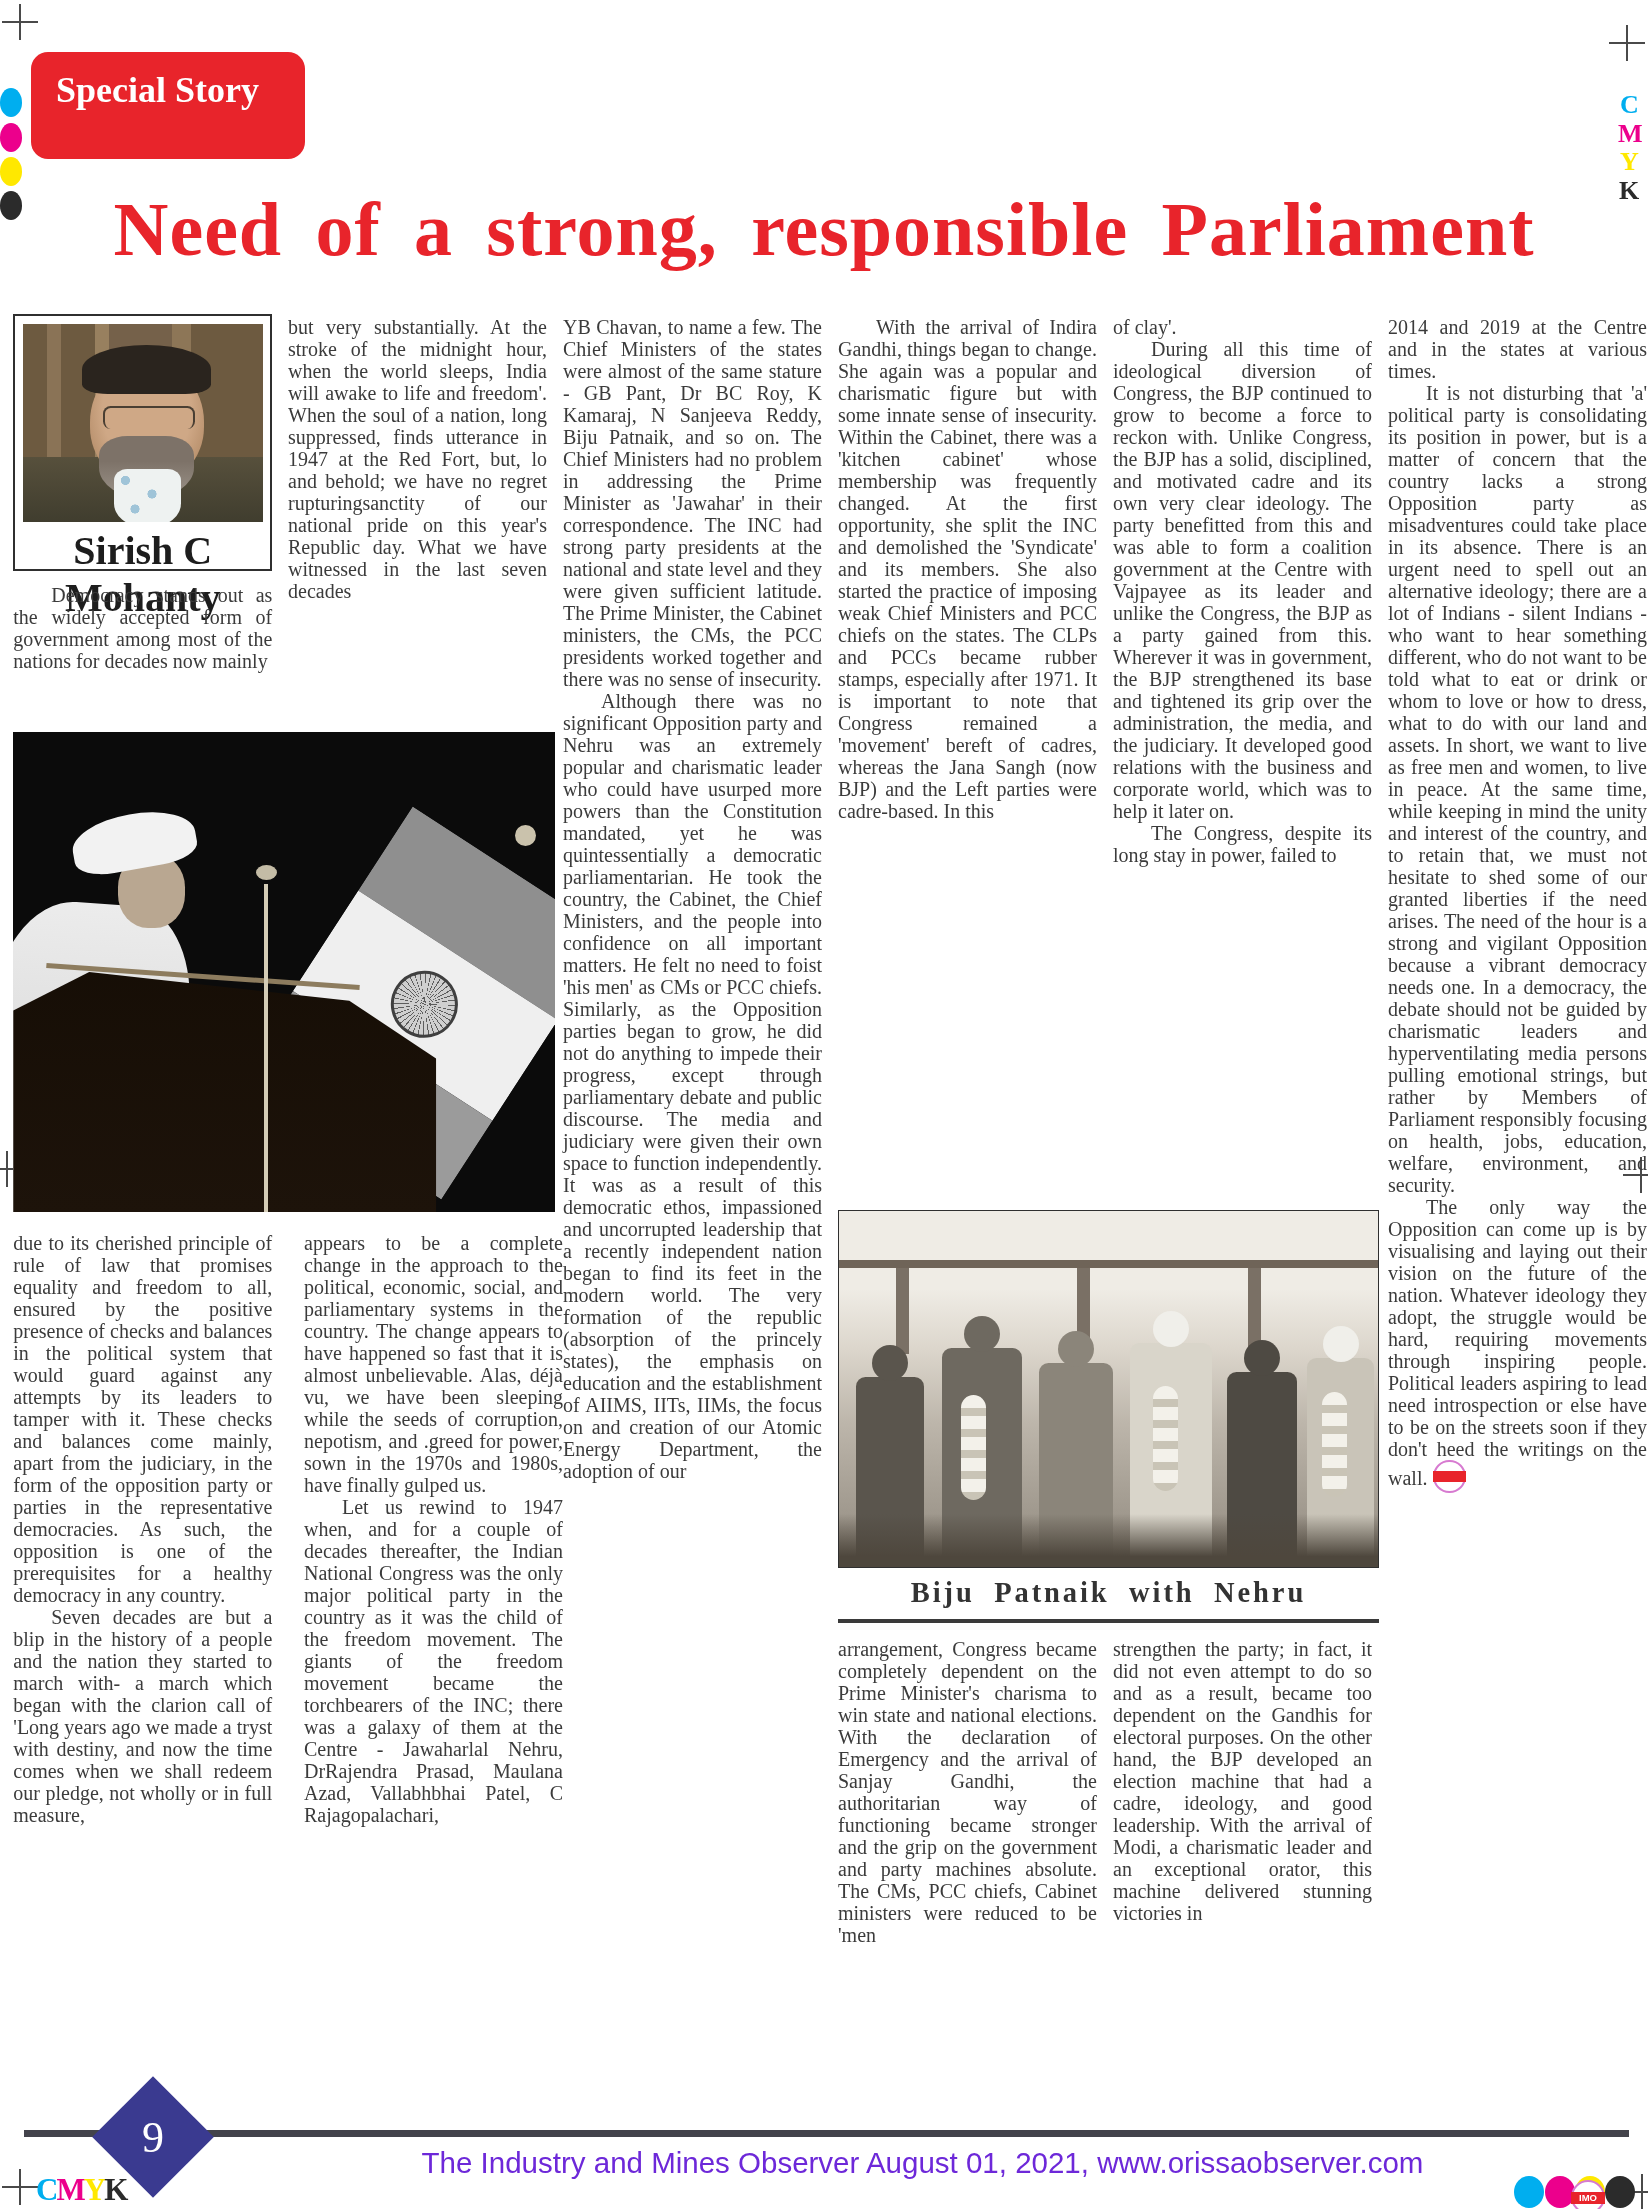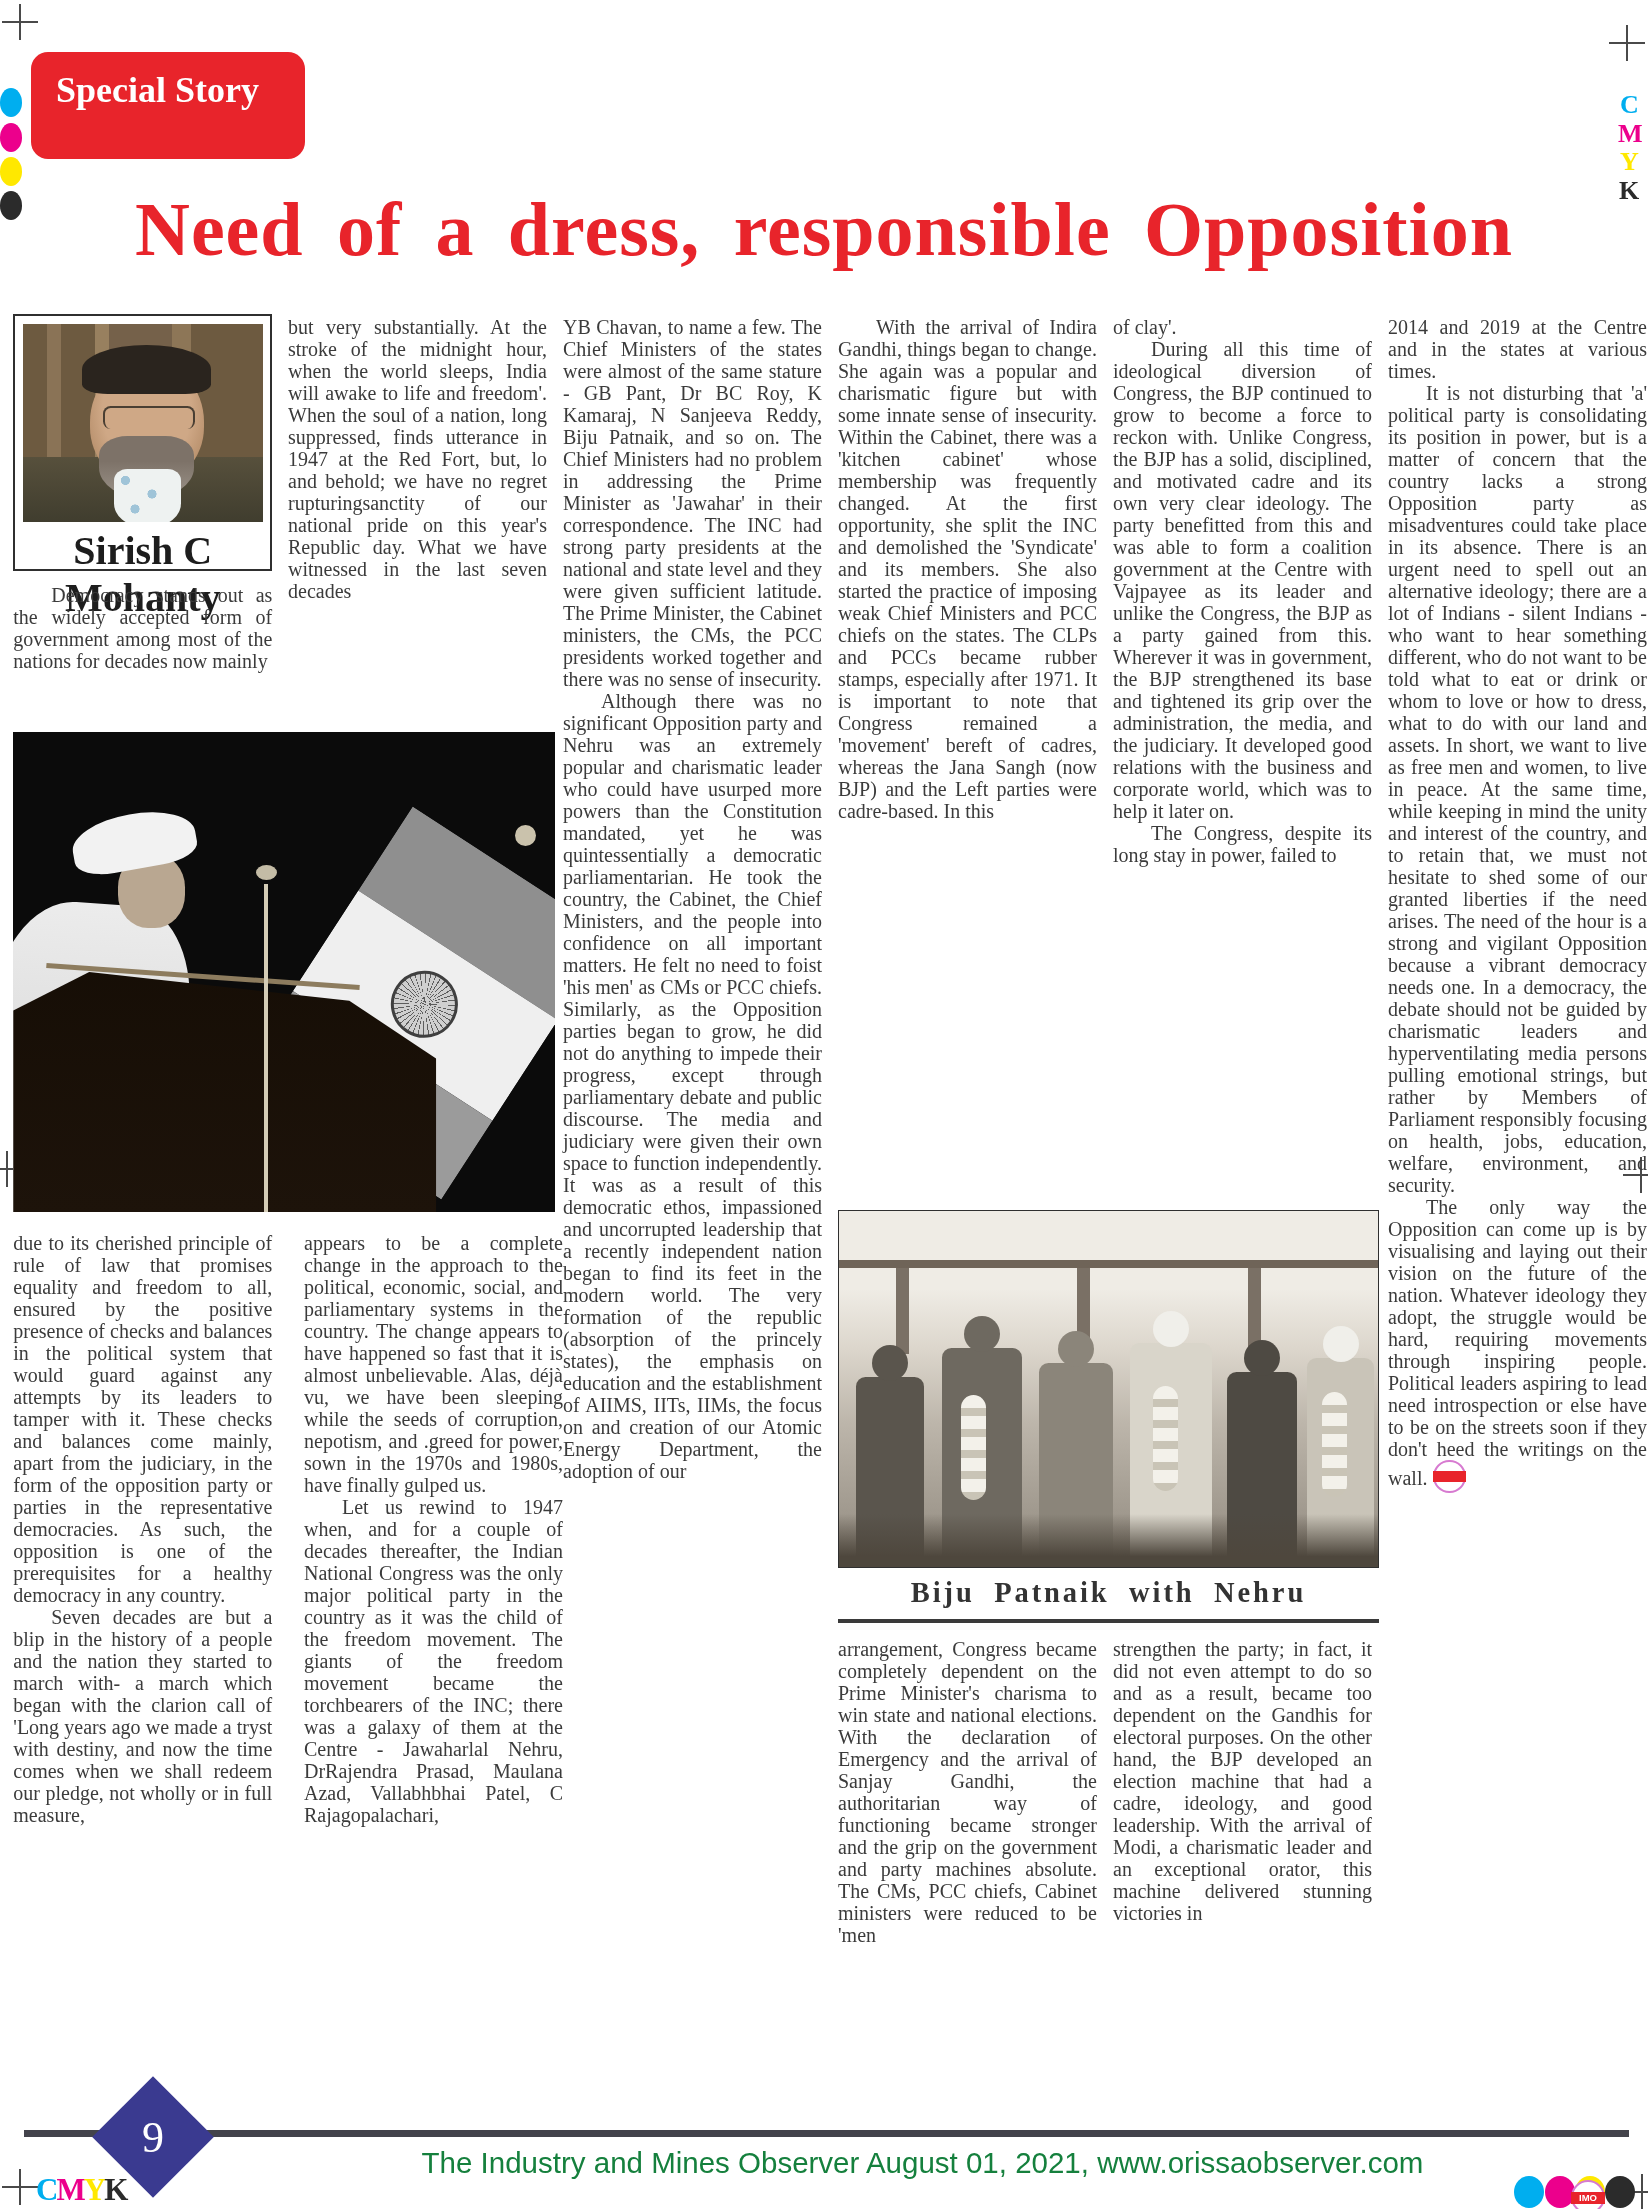--- a/index.html
+++ b/index.html
@@ -88,21 +88,21 @@
   .endbadge i{position:absolute;left:-1.9px;right:-1.9px;top:8.6px;height:11.4px;background:#e8242b;
       font-style:normal;color:#ffffff;font-family:"Liberation Sans",sans-serif;font-weight:bold;
       font-size:8.6px;line-height:11.4px;text-align:center;letter-spacing:1px;}
   
   .footer-line{position:absolute;left:24px;top:2130px;width:1605px;height:6.7px;background:#43434b;}
   .page-diamond{position:absolute;left:110px;top:2094px;width:86px;height:86px;background:#3a3a90;
       transform:rotate(45deg);}
   .page-diamond span{position:absolute;left:0;top:0;width:86px;height:86px;transform:rotate(-45deg);
       display:flex;align-items:center;justify-content:center;color:#ffffff;font-size:44px;}
   .footer-text{position:absolute;left:228px;top:2146px;width:1389px;text-align:center;
-      font-family:"Liberation Sans",sans-serif;font-size:29.5px;color:#15803d;}
+      font-family:"Liberation Sans",sans-serif;font-size:29.5px;color:#6d28d9;}
   .br-dot{position:absolute;width:29.5px;height:32px;border-radius:50%;top:2176px;}
   .imo-logo{position:absolute;left:1571px;top:2180px;width:34px;height:34px;border-radius:50%;
       border:2.9px solid #d77ad0;background:#fff;box-sizing:border-box;}
   .imo-logo i{position:absolute;left:-1.9px;right:-1.9px;top:9.5px;height:12.4px;background:#e8242b;
       font-style:normal;color:#fff;font-family:"Liberation Sans",sans-serif;font-weight:bold;
       font-size:9.5px;line-height:12.4px;text-align:center;}
 </style>
 </head>
 <body>
 
@@ -121,21 +121,21 @@
 <div class="cmyk-letter" style="left:1620px;top:91px;color:#00aeef;">C</div>
 <div class="cmyk-letter" style="left:1618px;top:120px;color:#ec008c;">M</div>
 <div class="cmyk-letter" style="left:1620px;top:148px;color:#ffe800;">Y</div>
 <div class="cmyk-letter" style="left:1619px;top:177px;color:#2b2b2b;">K</div>
 
 <div class="cmyk-word" style="left:36px;top:2172px;"><span style="color:#00aeef">C</span><span style="color:#ec008c">M</span><span style="color:#ffe800">Y</span><span style="color:#2b2b2b">K</span></div>
 
 <div class="story-box">
   <div class="lbl">Special Story</div>
 </div>
-<h1 class="headline">Need of a dress, responsible Opposition</h1>
+<h1 class="headline">Need of a strong, responsible Parliament</h1>
 
 <div class="author-box">
   <div class="author-photo">
     <div class="coat"></div>
       <div class="face"></div>
       <div class="hair"></div>
     <div class="glasses"></div>
       <div class="beard"></div>
       <div class="scarf"></div>
   </div>

